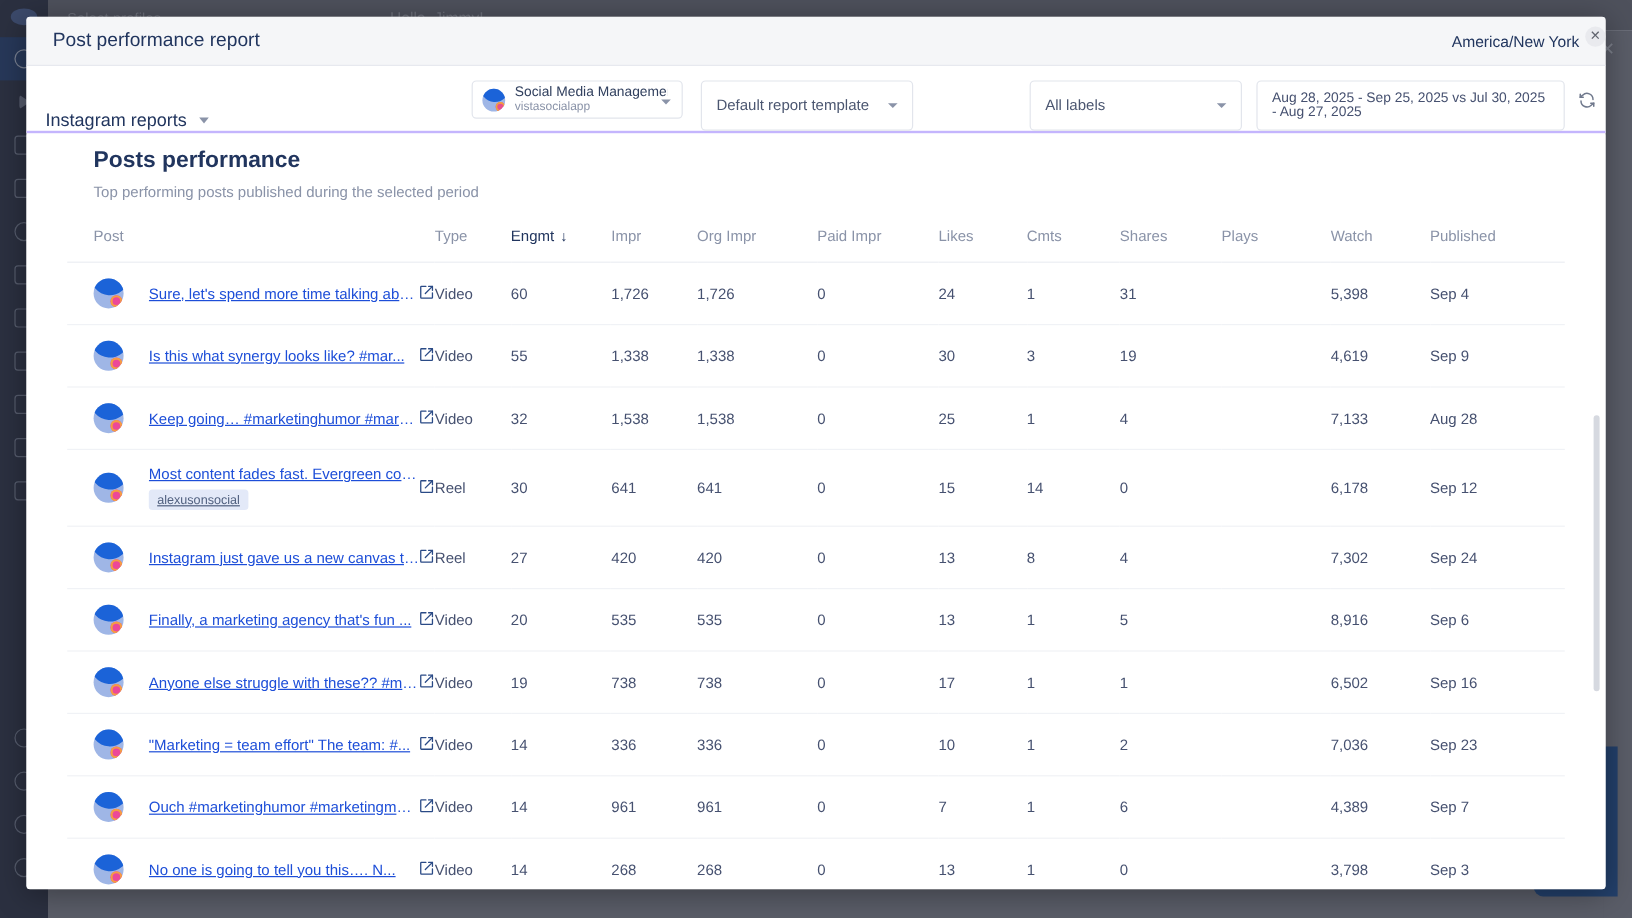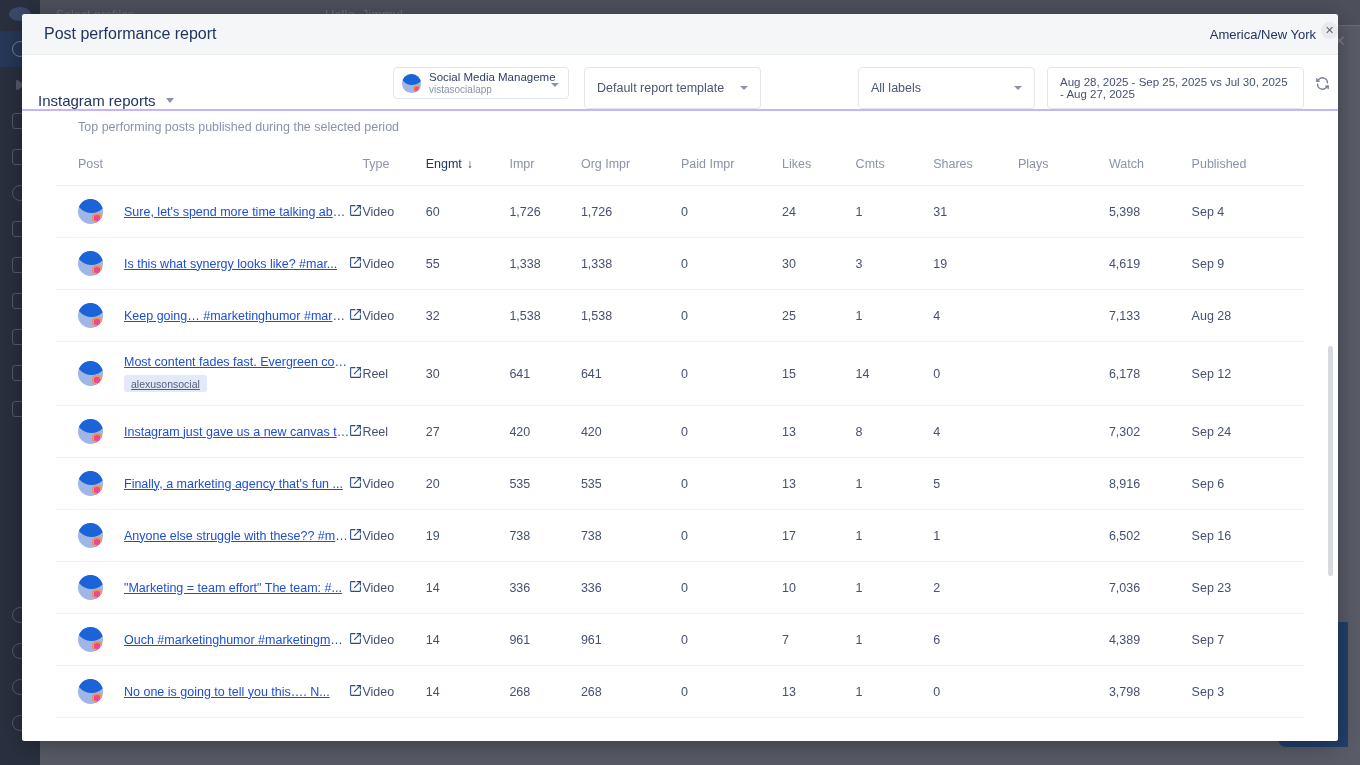--- a/index.html
+++ b/index.html
@@ -395,20 +395,21 @@
         <path d="M3 4v4h4"></path>
           <path d="M21 20v-4h-4"></path>
       </svg>
     </div>
     <div id="download-btn">
       
     </div>
   </div>
 
   <div id="content">
+    <div id="section-title">Posts performance</div>
     <div id="section-sub">Top performing posts published during the selected period</div>
 
     <table id="posts-table">
       <thead>
         <tr>
           <th class="c-post">Post</th>
           <th class="c-type">Type</th>
           <th class="c-engmt sorted"><span>Engmt</span><span class="sort-arrow">↓</span></th>
           <th class="c-impr">Impr</th>
           <th class="c-orgimpr">Org Impr</th>

